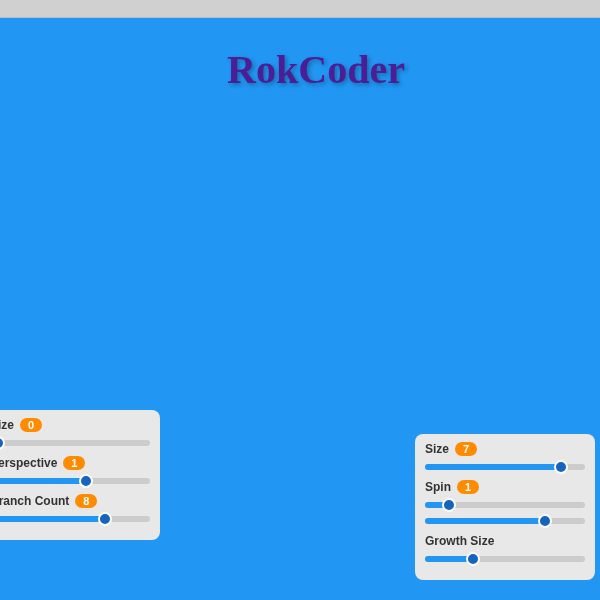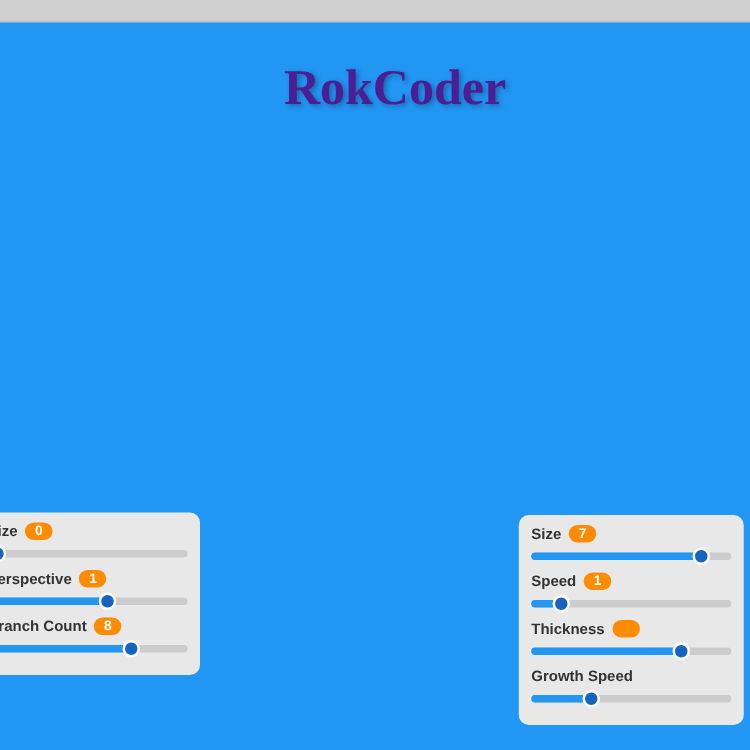--- a/index.html
+++ b/index.html
@@ -189,43 +189,39 @@
       <span class="value-badge">7</span>
     </div>
     <div class="slider-container">
       <div class="slider-track">
         <div class="slider-fill right-size-fill"></div>
         <div class="slider-thumb right-size-thumb"></div>
       </div>
     </div>
 
     <div class="control-row">
-      <span class="control-label">Speed</span>
+      <span class="control-label">Spin</span>
       <span class="value-badge">1</span>
     </div>
     <div class="slider-container">
       <div class="slider-track">
         <div class="slider-fill right-spin-fill"></div>
         <div class="slider-thumb right-spin-thumb"></div>
       </div>
     </div>
 
-    <div class="control-row">
-      <span class="control-label">Thickness</span>
-      <span class="value-badge">​</span>
-    </div>
     <div class="slider-container">
       <div class="slider-track">
         <div class="slider-fill right-thickness-fill"></div>
         <div class="slider-thumb right-thickness-thumb"></div>
       </div>
     </div>
 
     <div class="control-row">
-      <span class="control-label">Growth Speed</span>
+      <span class="control-label">Growth Size</span>
     </div>
     <div class="slider-container">
       <div class="slider-track">
         <div class="slider-fill right-growth-fill"></div>
         <div class="slider-thumb right-growth-thumb"></div>
       </div>
     </div>
 
   </div>
 

